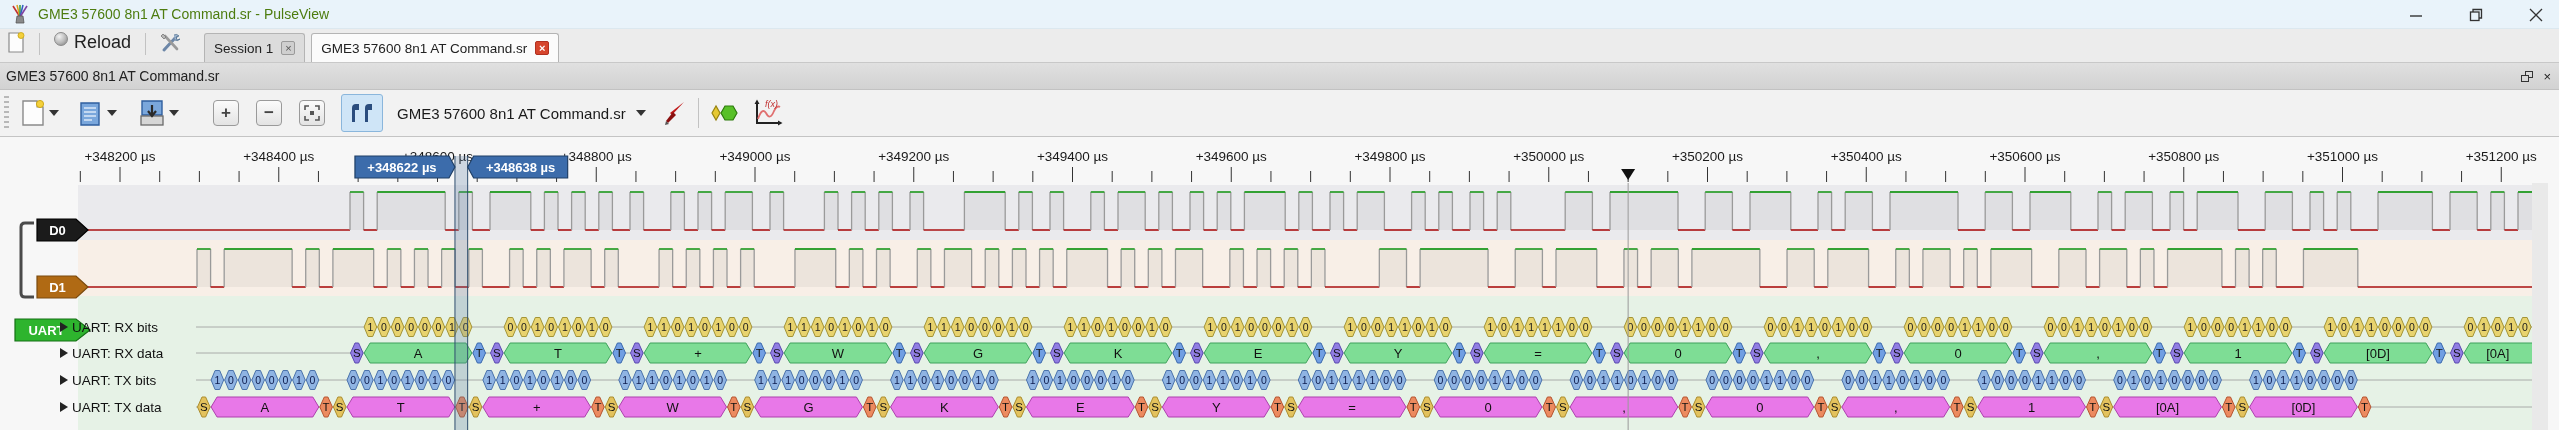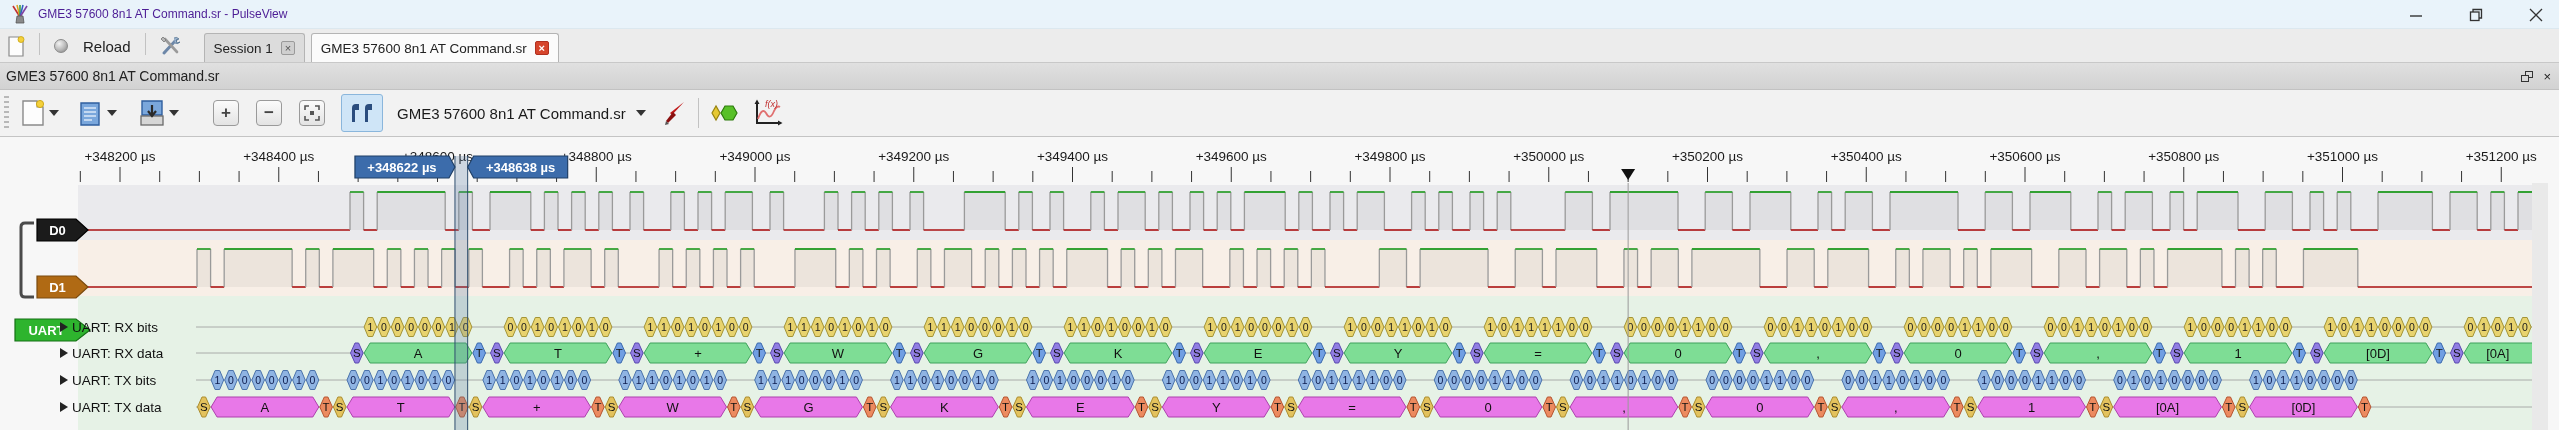--- a/index.html
+++ b/index.html
@@ -1,26 +1,26 @@
 <!DOCTYPE html>
 <html><head>
 <meta charset="utf-8">
 <style>
   html,body{margin:0;padding:0;background:#fff;}
   *{box-sizing:border-box;}
   #app{position:relative;width:2559px;height:430px;font-family:"Liberation Sans","DejaVu Sans",sans-serif;overflow:hidden;background:#f7f7f7;}
   
   .titlebar{position:absolute;left:0;top:0;width:100%;height:29px;background:#e9f3fa;display:flex;align-items:center;border-bottom:1px solid #dce8ef;}
   .titlebar .appicon{margin:0 8px 0 10px;width:20px;height:20px;}
-  .titlebar .wtitle{font-size:12px;color:#4c1d95;}
+  .titlebar .wtitle{font-size:14px;color:#4d7c0f;}
   .wincontrols{position:absolute;right:8px;top:0;height:29px;display:flex;align-items:center;gap:30px;}
   .winbtn{width:30px;height:24px;display:flex;align-items:center;justify-content:center;cursor:default;}
   
   .tabbar{position:absolute;left:0;top:29px;width:100%;height:33px;background:#ececec;display:flex;align-items:flex-end;}
-  .tb-btn{display:flex;align-items:center;gap:15px;height:28px;margin:0 4px 2px 4px;padding:0 6px;font-size:15px;color:#222;}
+  .tb-btn{display:flex;align-items:flex-start;gap:6px;height:28px;margin:0 4px 2px 4px;padding:0 6px;font-size:18px;color:#222;}
   .tb-sep{width:1px;height:22px;background:#c2c2c2;margin:0 4px 4px 4px;align-self:center;}
   .sphere{width:14px;height:14px;border-radius:50%;background:radial-gradient(circle at 35% 30%,#f2f2f2,#b9b9b9 55%,#7c7c7c);border:1px solid #8a8a8a;}
   .tab{height:29px;display:flex;align-items:center;gap:8px;padding:0 9px;border:1px solid #b4b4b4;border-bottom:none;border-radius:3px 3px 0 0;font-size:13.5px;color:#222;text-align:center;}
   .tab.inactive{background:#dcdcdc;margin-left:12px;}
   .tab.active{background:#fbfbfb;margin-left:6px;}
   .closebox{width:14px;height:14px;border-radius:2px;display:flex;align-items:center;justify-content:center;font-size:11px;line-height:1;}
   .closebox.gray{background:#cfcfcf;border:1px solid #9a9a9a;color:#555;}
   .closebox.red{background:#d6452c;border:1px solid #b03020;color:#fff;font-weight:bold;}
   
   .dockbar{position:absolute;left:0;top:62px;width:100%;height:28px;background:linear-gradient(#e0e0e0,#d2d2d2);border-top:1px solid #c8c8c8;border-bottom:1px solid #c2c2c2;display:flex;align-items:center;font-size:14px;color:#222;}

